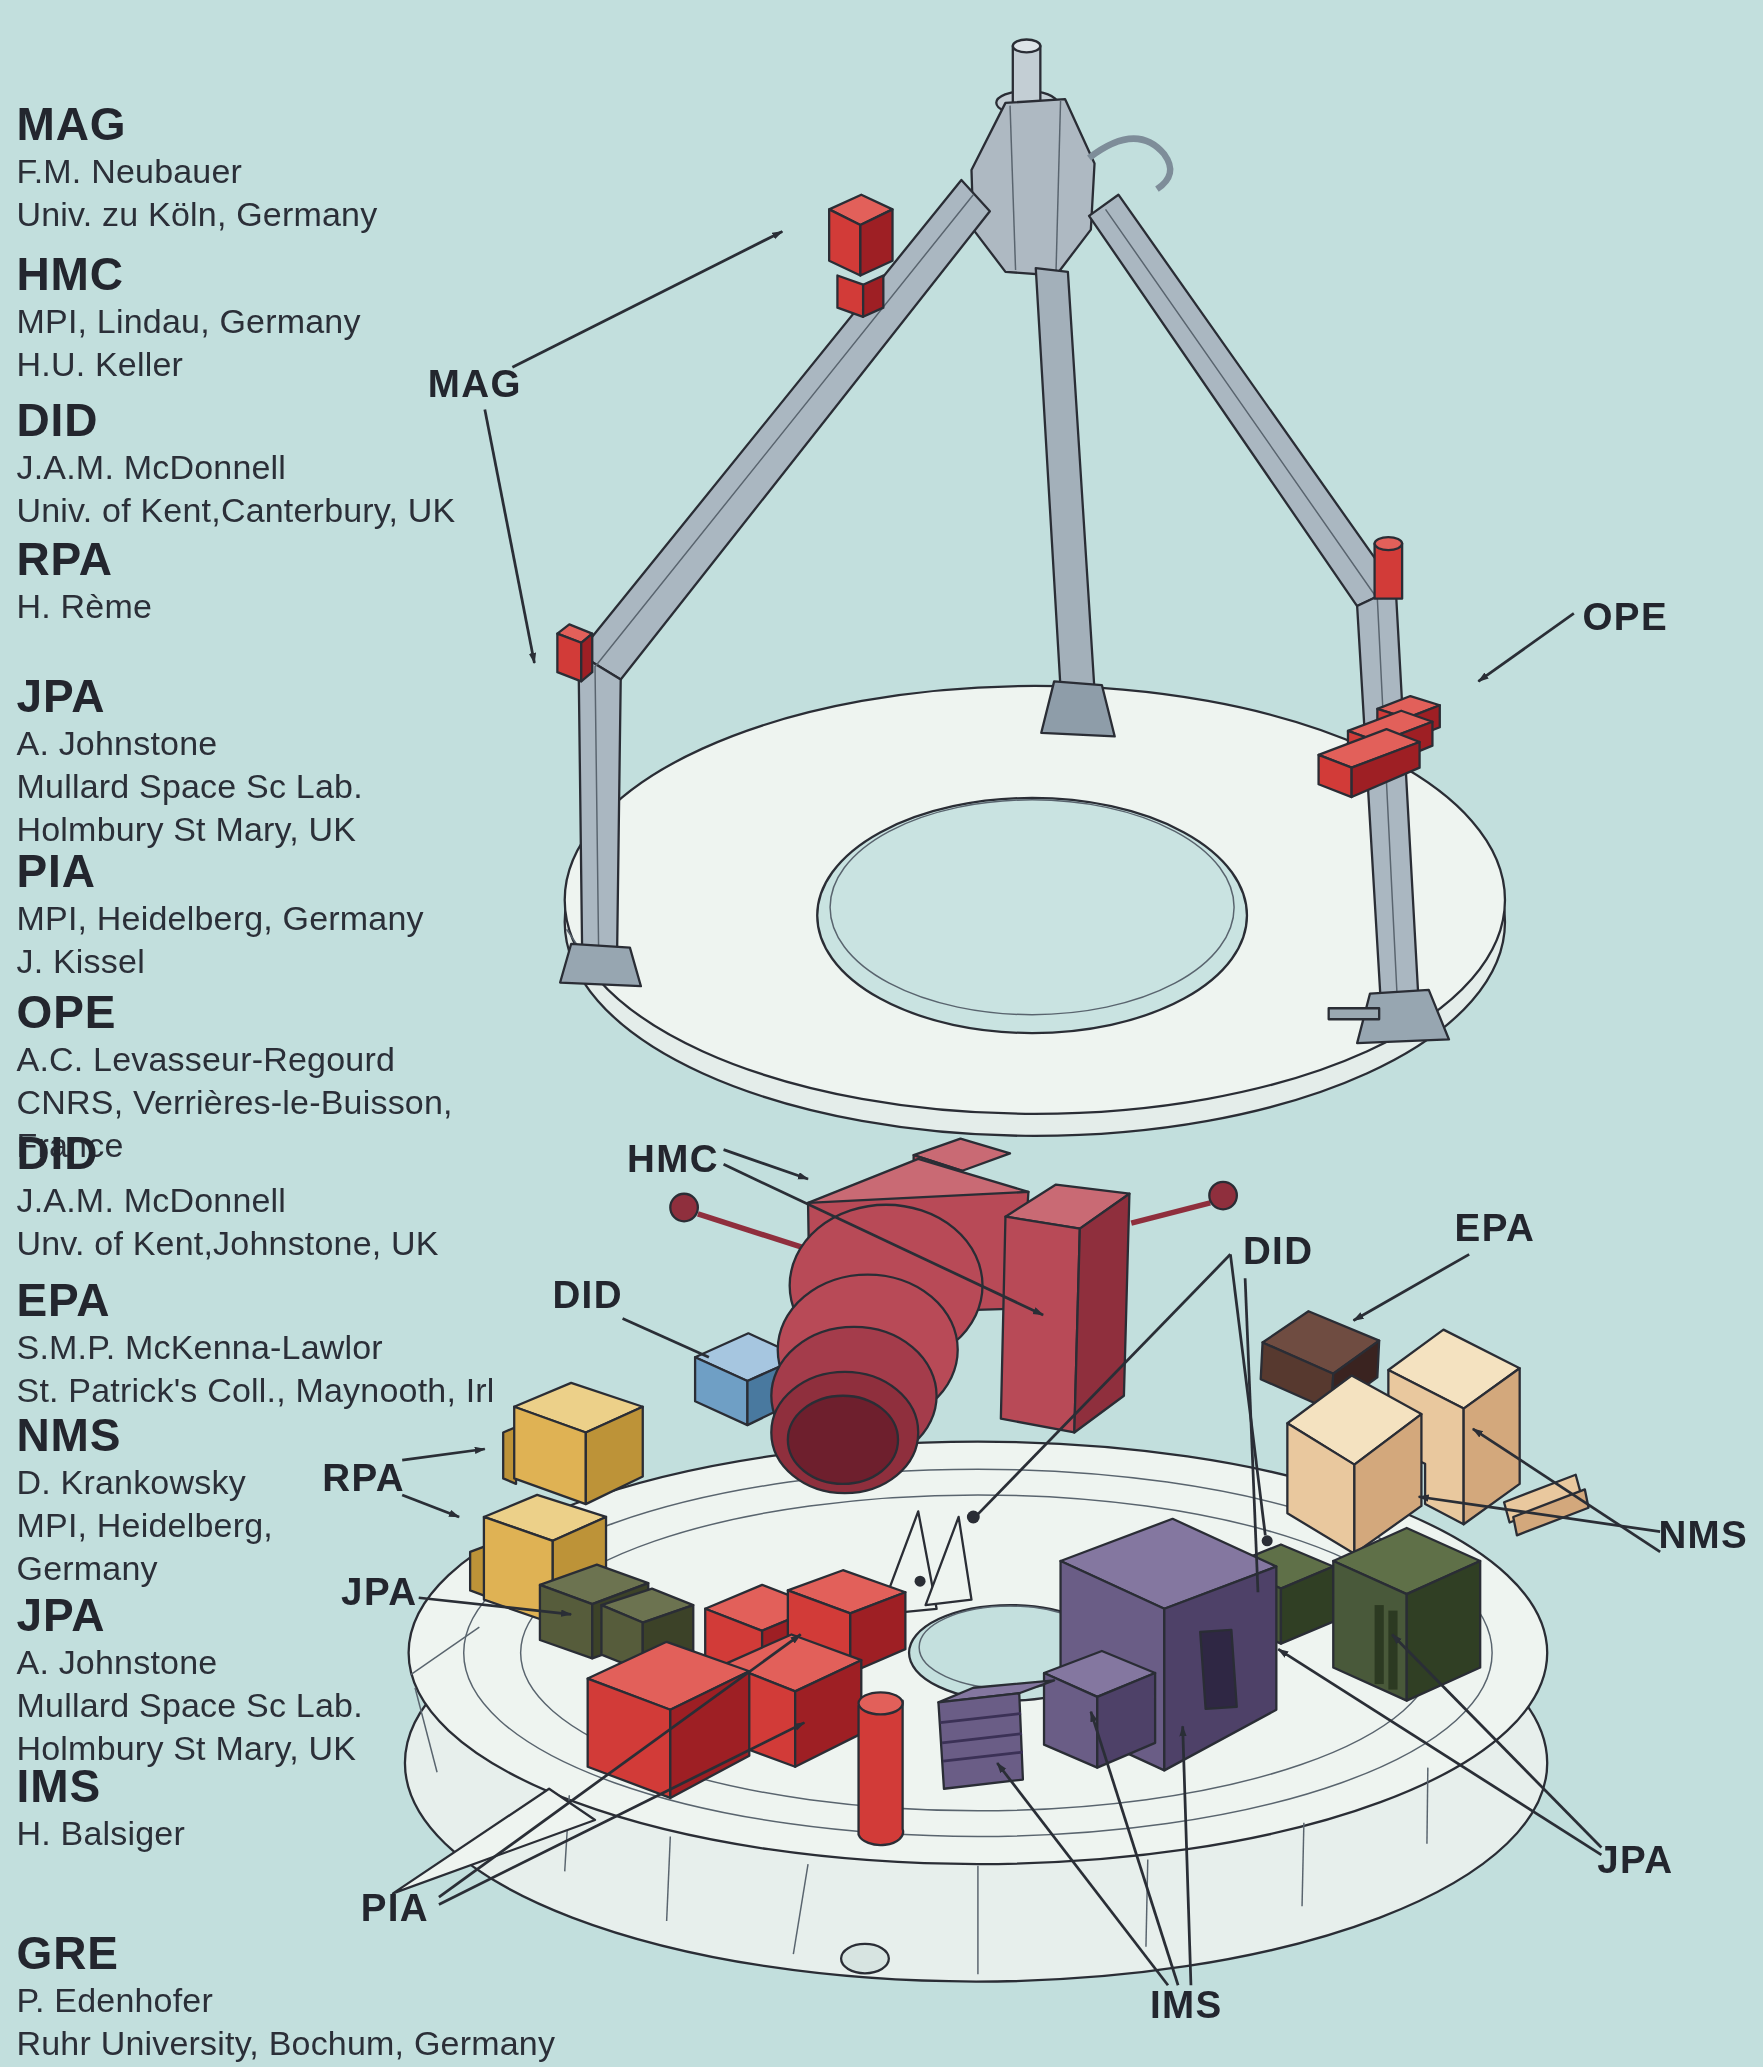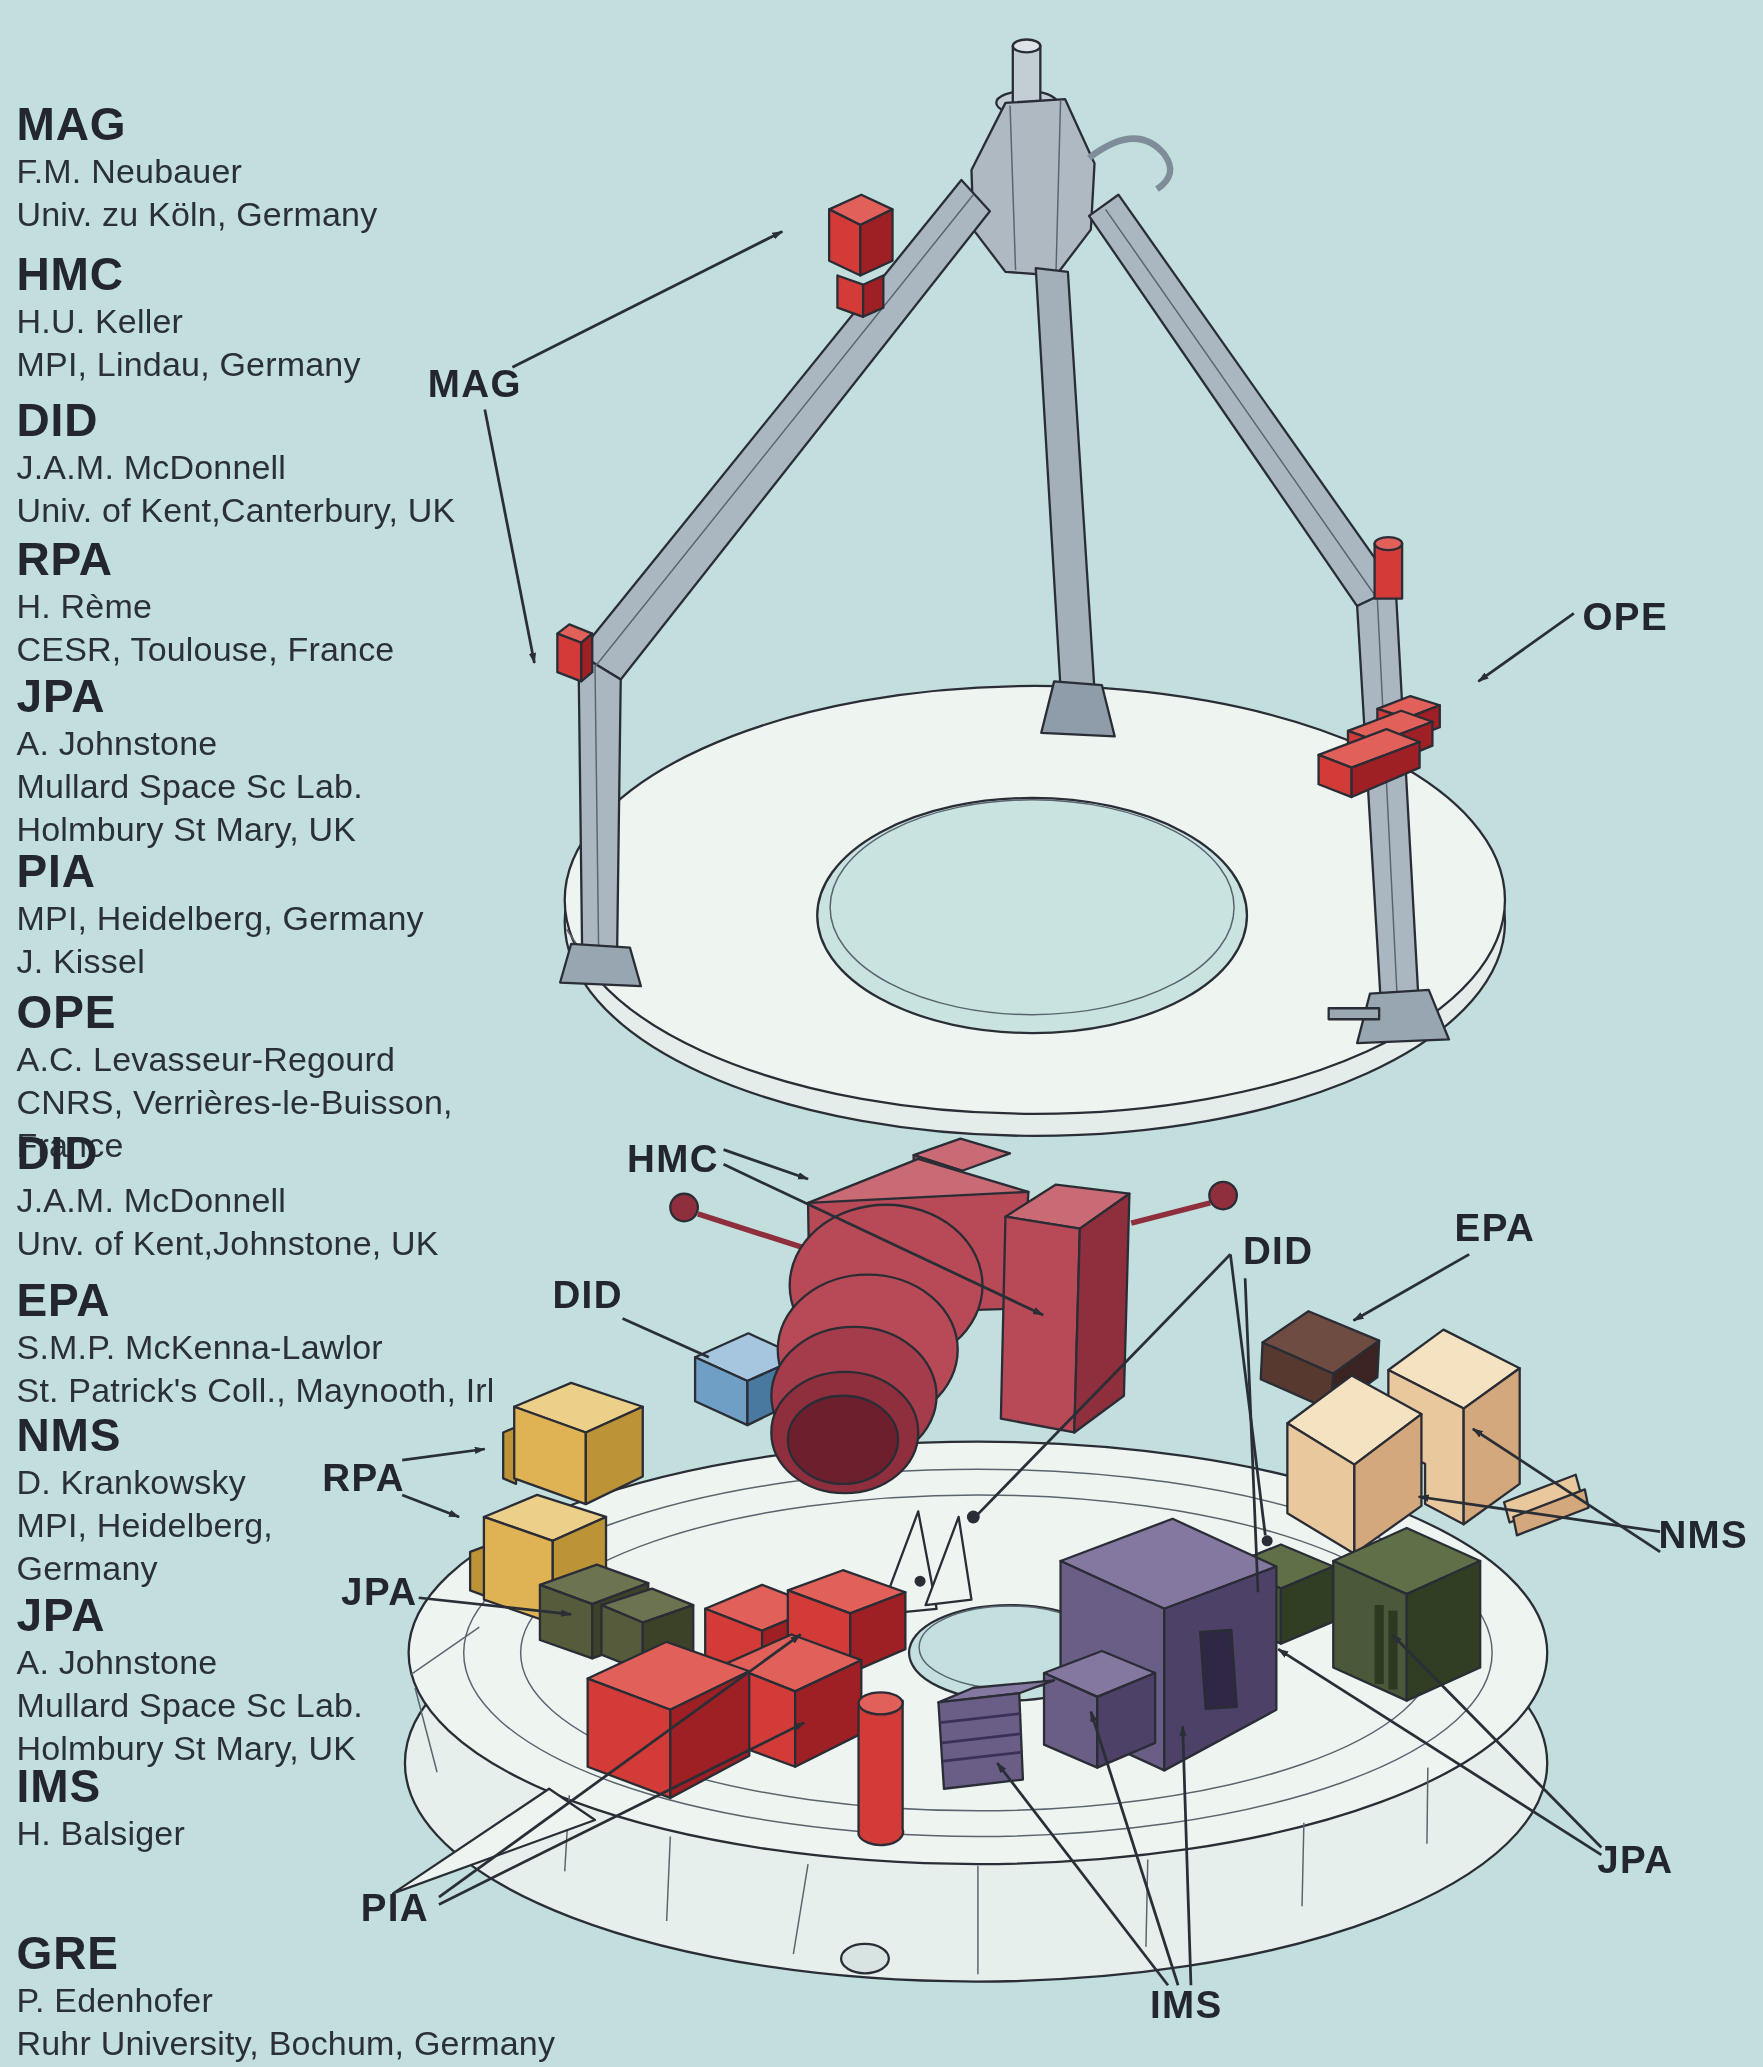--- a/index.html
+++ b/index.html
@@ -268,34 +268,33 @@
   <div class="exp-list">
 
     <div class="exp" style="top:99px">
       <h3>MAG</h3>
       <p>F.M. Neubauer</p>
       <p>Univ. zu Köln, Germany</p>
     </div>
 
     <div class="exp" style="top:249px">
       <h3>HMC</h3>
+      <p>MPI, Lindau, Germany</p>
       <p>H.U. Keller</p>
-      <p>MPI, Lindau, Germany</p>
     </div>
 
     <div class="exp" style="top:395px">
       <h3>DID</h3>
       <p>J.A.M. McDonnell</p>
       <p>Univ. of Kent,Canterbury, UK</p>
     </div>
 
     <div class="exp" style="top:534px">
       <h3>RPA</h3>
       <p>H. Rème</p>
-      <p>CESR, Toulouse, France</p>
     </div>
 
     <div class="exp" style="top:671px">
       <h3>JPA</h3>
       <p>A. Johnstone</p>
       <p>Mullard Space Sc Lab.</p>
       <p>Holmbury St Mary, UK</p>
     </div>
 
     <div class="exp" style="top:846px">

